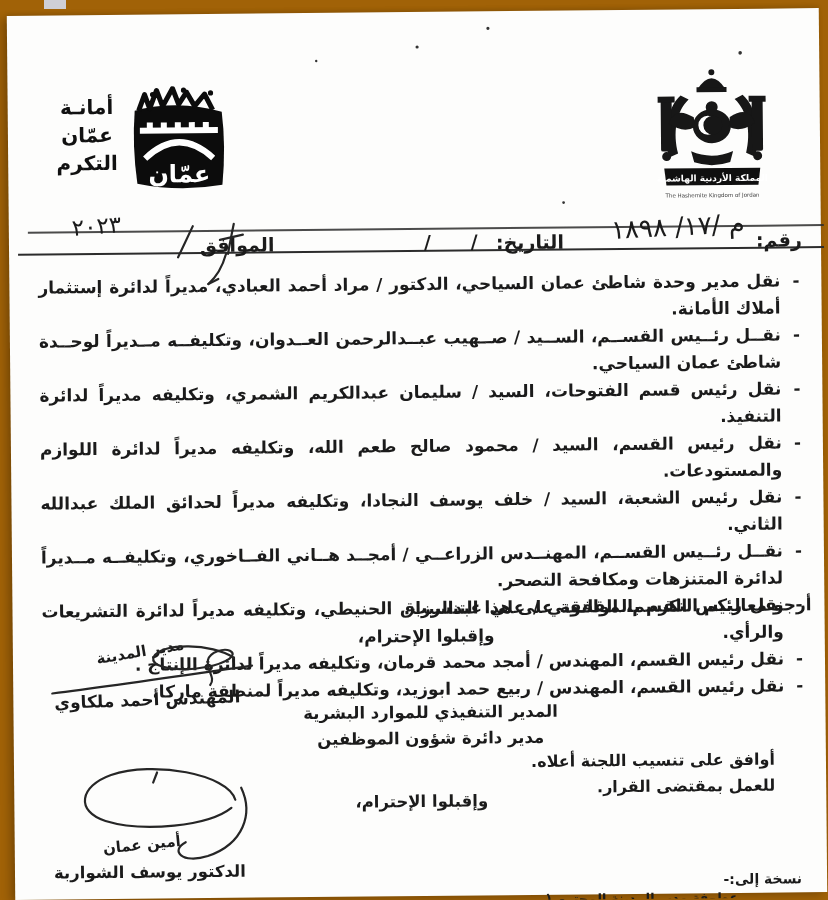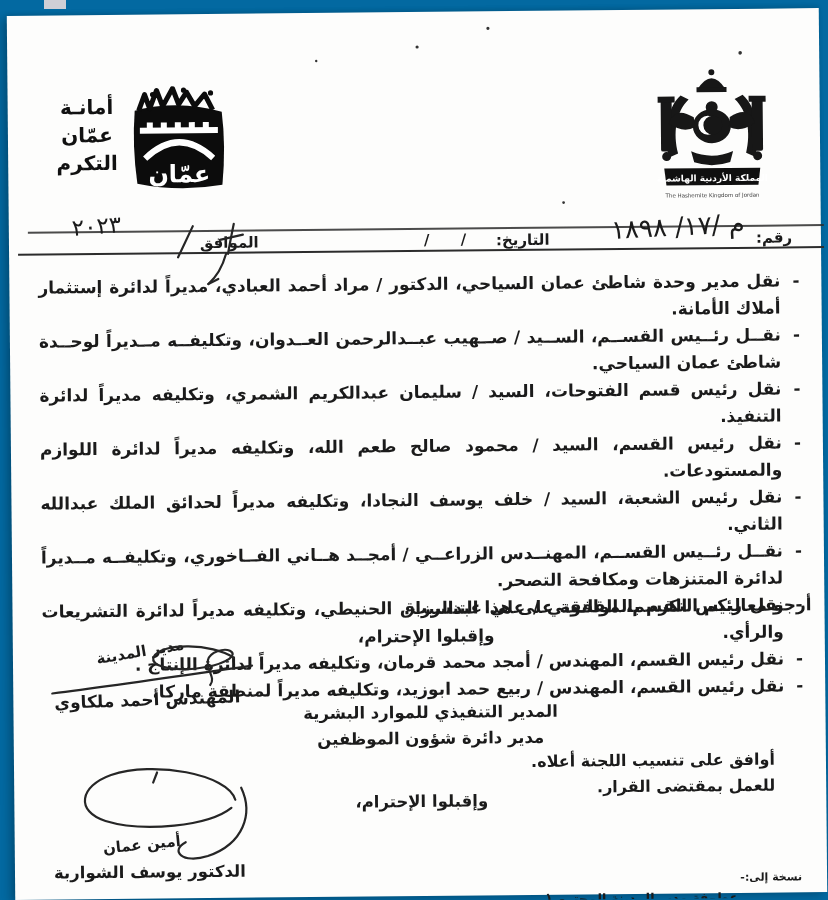--- a/index.html
+++ b/index.html
@@ -1,37 +1,37 @@
 <!DOCTYPE html>
 <html lang="ar"><head>
 <meta charset="utf-8">
 <style>
   html,body{margin:0;padding:0;}
   body{width:828px;height:900px;overflow:hidden;background:#e4e4e9;
        font-family:"DejaVu Sans",sans-serif;}
-  .page{position:relative;width:828px;height:900px;background:#0369a1;overflow:hidden;}
+  .page{position:relative;width:828px;height:900px;background:#a16207;overflow:hidden;}
   .corner-notch{position:absolute;left:44px;top:0;width:22px;height:9px;background:#cfcfd6;}
   .paper{position:absolute;left:11px;top:12px;width:812px;height:884px;background:#fdfdfc;
          transform:rotate(-0.55deg);transform-origin:50% 50%;
          box-shadow:-5px 3px 8px rgba(0,0,0,.22), 0 -2px 4px rgba(0,0,0,.10);}
   .content{position:absolute;left:-11px;top:-12px;width:828px;height:900px;direction:rtl;color:#1b1b1b;}
 
   
   .logo-text{position:absolute;left:46px;top:90px;width:88px;text-align:center;
              font-weight:bold;font-size:20px;line-height:28px;color:#111;}
   .logo-graphic{position:absolute;left:131px;top:84px;width:102px;height:118px;}
 
   
   .crest{position:absolute;left:650px;top:68px;width:130px;height:140px;}
 
   
   .rule{position:absolute;height:2px;background:#2c2c2c;}
   .rule.r1{left:30px;top:228px;width:796px;opacity:.85;}
   .rule.r2{left:20px;top:250px;width:806px;}
-  .hfield{position:absolute;font-size:15px;font-weight:bold;white-space:pre;}
+  .hfield{position:absolute;font-size:19px;font-weight:bold;white-space:pre;}
   .hnum-label{left:758px;top:232px;}
   .hnum-value{left:576px;top:214px;width:208px;text-align:center;font-weight:400;
               font-size:26px;letter-spacing:2px;transform:rotate(-2.5deg);}
   .hdate-label{left:498px;top:232px;}
   .hdate-value{left:426px;top:231px;font-weight:600;}
   .hcorr-label{left:202px;top:232px;}
   .hcorr-value{left:74px;top:210px;font-weight:400;font-size:23px;letter-spacing:10px;
                transform:rotate(-4deg);}
 
   
@@ -52,21 +52,21 @@
   .hr-block{position:absolute;left:290px;top:700px;width:276px;text-align:center;
             font-size:16.5px;font-weight:bold;line-height:26px;}
   .approval{position:absolute;right:56px;top:750px;text-align:right;font-size:16px;
             font-weight:bold;line-height:26px;}
   .salute2{position:absolute;left:352px;top:792px;font-size:16.5px;font-weight:bold;}
   .sig-bot-title{position:absolute;left:99px;top:833px;font-size:15px;font-weight:600;
                  transform:rotate(-5deg);}
   .sig-bot-name{position:absolute;left:50px;top:860px;font-size:16.5px;font-weight:bold;}
 
   
-  .copy-label{position:absolute;right:30px;top:874px;font-size:11px;font-weight:bold;}
+  .copy-label{position:absolute;right:30px;top:874px;font-size:14px;font-weight:bold;}
   .copy-cut{position:absolute;right:94px;top:893px;width:300px;height:8px;overflow:hidden;
             font-size:13px;font-weight:bold;}
 
   .ink-overlay{position:absolute;left:0;top:0;pointer-events:none;}
 </style>
 </head>
 <body>
 
 <div class="page">
   <div class="corner-notch"></div>

